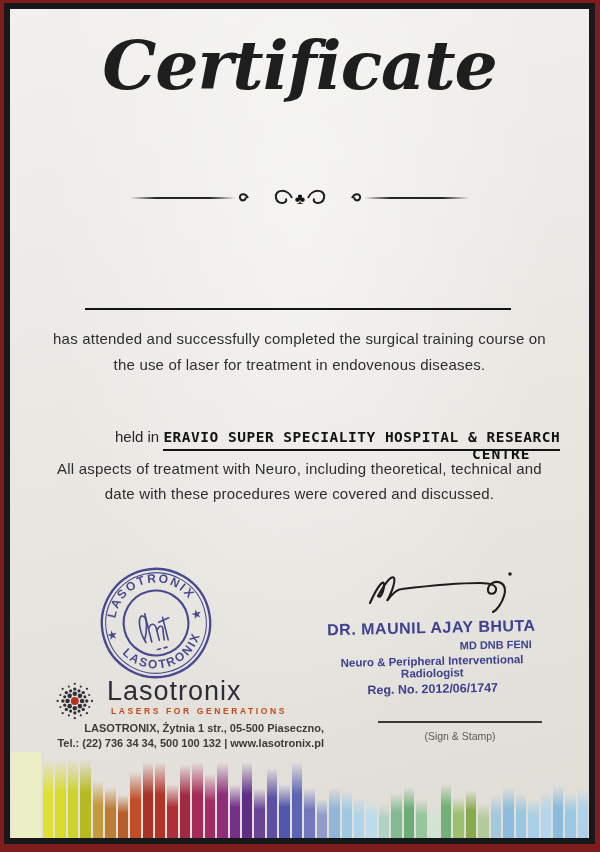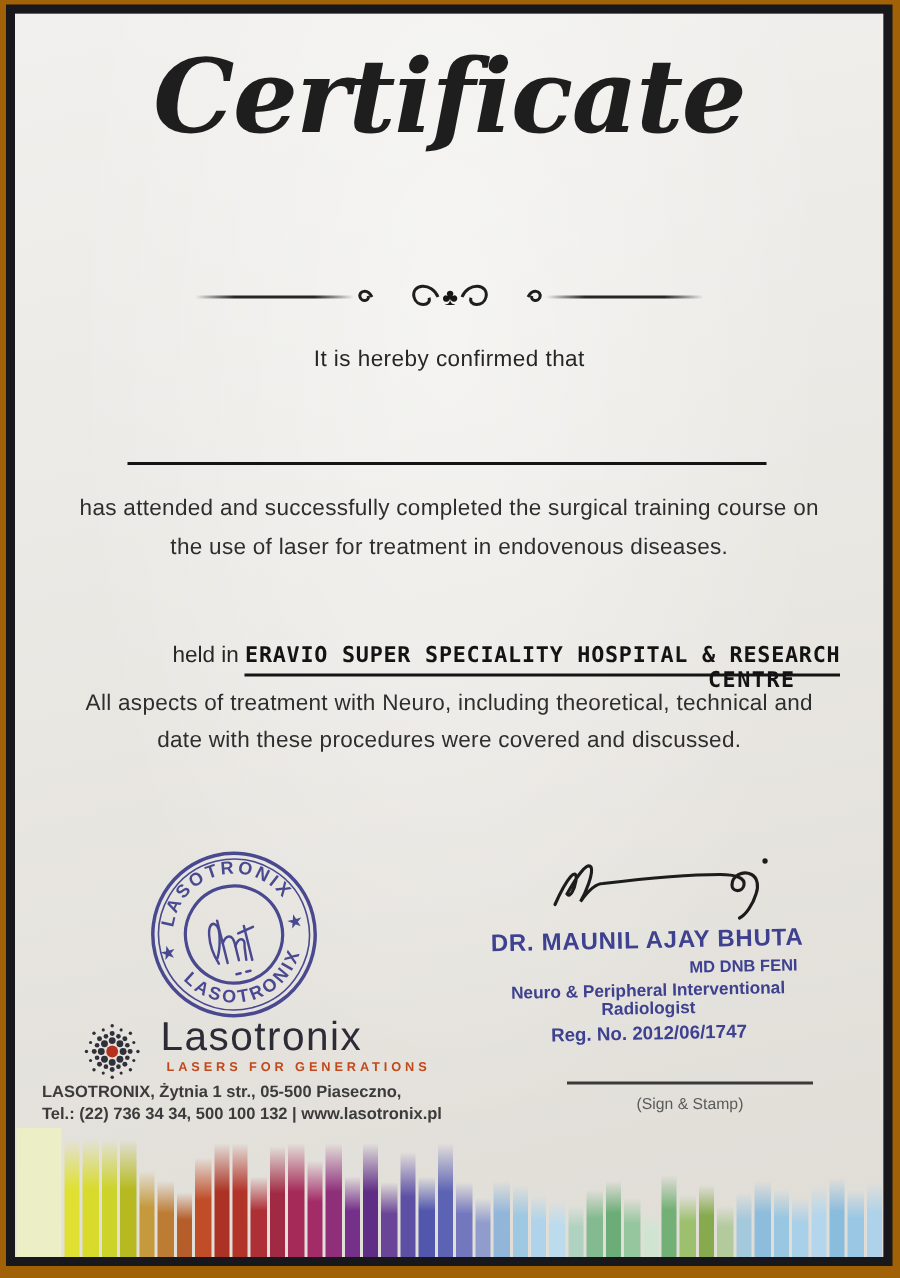--- a/index.html
+++ b/index.html
@@ -1,16 +1,16 @@
 <!DOCTYPE html>
 <html><head>
 <meta charset="utf-8">
 <style>
   html,body{margin:0;padding:0;background:#c9c9c9;}
-  .photo{position:relative;width:600px;height:852px;background:#a16207;overflow:hidden;
+  .photo{position:relative;width:600px;height:852px;background:#7f1d1d;overflow:hidden;
          font-family:"Liberation Sans",sans-serif;}
   .paper{position:absolute;left:4px;top:3px;right:5px;bottom:8px;border:6px solid #17171c;
          background:
            radial-gradient(ellipse at 50% 25%, rgba(255,255,255,.45), rgba(255,255,255,0) 62%),
            linear-gradient(168deg,#f1f0ee 0%,#e9e7e2 50%,#e0ddd7 100%);}
   .abs{position:absolute;}
   .center{left:0;right:0;text-align:center;}
 
   .title{top:16px;font-family:"DejaVu Serif",serif;font-style:italic;font-weight:bold;
          font-size:68px;color:#1e1e1e;letter-spacing:-1px;}
@@ -49,21 +49,21 @@
   .doc-creds{font-size:11px;font-weight:bold;text-align:right;padding-right:14px;margin-top:3px;}
   .doc-desig{font-size:11.5px;font-weight:bold;text-align:center;margin-top:3px;}
   .doc-reg{font-size:12.5px;font-weight:bold;text-align:center;margin-top:3px;}
 
   .sign-line{top:712px;left:368px;width:164px;border-top:2px solid #3a3a3a;}
   .sign-label{top:721px;left:368px;width:164px;text-align:center;font-size:10.5px;color:#5a5a5a;}
 
   .logo-burst{left:44px;top:666px;width:52px;height:52px;}
   .logo-text{left:97px;top:667px;font-size:27px;color:#2c2c36;letter-spacing:1px;font-weight:normal;}
   .logo-tagline{left:101px;top:697px;font-size:8.5px;font-weight:bold;letter-spacing:2.6px;color:#c2491b;}
-  .address{left:18px;top:712px;width:296px;text-align:left;font-size:11px;font-weight:bold;
+  .address{left:18px;top:712px;width:296px;text-align:right;font-size:11px;font-weight:bold;
            color:#3b3b3b;line-height:15px;}
 
   .spectrum{position:absolute;left:0;right:0;bottom:0;height:86px;display:flex;align-items:flex-end;gap:2px;padding:0 1px;}
   .spectrum .lead{flex:none;width:30px;height:100%;}
   .spectrum .sbar{flex:1;}
 </style>
 </head>
 <body>
 
 <div class="photo">
@@ -78,21 +78,20 @@
           <path d="M10,13 c-3,-6 -9,-4 -8,0 c0.8,3.5 6.5,3 5.5,-0.8"></path>
           <path d="M54,13 c-4,-10 -18,-9 -16,0 c1.5,7 12,6 10,0.5"></path>
           <path d="M70,13 c4,-10 18,-9 16,0 c-1.5,7 -12,6 -10,0.5"></path>
           <path d="M114,13 c3,-6 9,-4 8,0 c-0.8,3.5 -6.5,3 -5.5,-0.8"></path>
         </g>
         <text x="62" y="18.5" text-anchor="middle" font-size="16" fill="#161616">♣</text>
       </svg>
       <div class="orn-line"></div>
     </div>
 
-    <div class="abs center confirm">It is hereby confirmed that</div>
 
     <div class="abs name-line"></div>
 
     <div class="abs center body1">
       <div>has attended and successfully completed the surgical training course on</div>
       <div>the use of laser for treatment in endovenous diseases.</div>
     </div>
 
 
     <div class="abs held">

